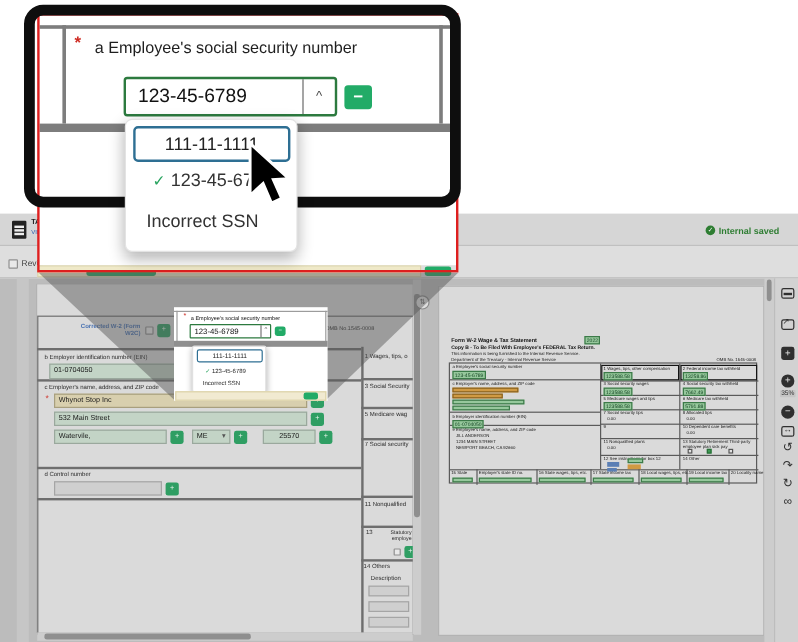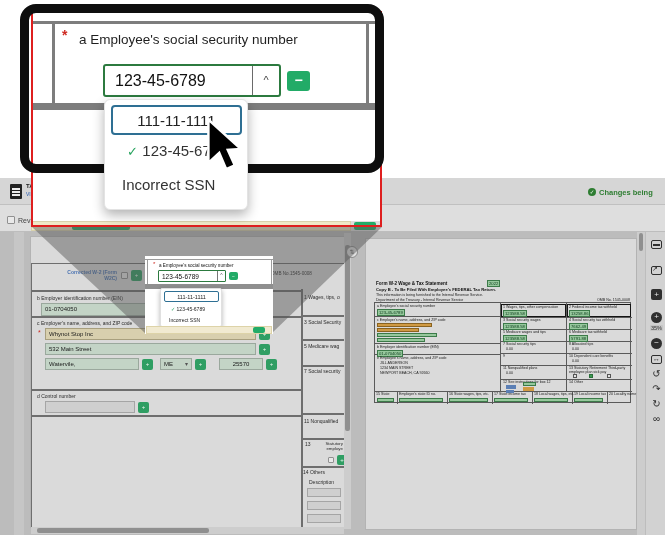--- a/index.html
+++ b/index.html
@@ -83,21 +83,21 @@
 </head>
 <body>
 
 <div class="stage">
 
   <div class="abs hdr">
     <div class="abs doc-icon" style="left:10px;top:6px;"></div>
     <div class="abs t" style="left:26px;top:5px;font-size:6px;font-weight:bold;color:#222;">TAX</div>
     <div class="abs t" style="left:26px;top:13px;font-size:5px;color:#2a5db0;">VIEW</div>
     <div class="abs status-dot" style="left:588px;top:10px;">✓</div>
-    <div class="abs status-txt t" style="left:599px;top:10px;">Changes being</div>
+    <div class="abs status-txt t" style="left:599px;top:10px;">Internal saved</div>
   </div>
 
   <div class="abs bar2">
     <div class="abs chk" style="left:7px;top:11px;width:8px;height:8px;"></div>
     <div class="abs t" style="left:18px;top:12px;font-size:7px;color:#444;">Revie</div>
     <div class="abs" style="left:31px;top:16px;width:320px;height:10px;background:#efe9c8;border:1px solid #d9d2ac;"></div>
     <div class="abs" style="left:72px;top:20px;width:58px;height:5px;background:#2aa566;border-radius:2px;"></div>
     <div class="abs gbtn bright" style="left:354px;top:17px;width:22px;height:8px;line-height:8px;"></div>
   </div>
 

